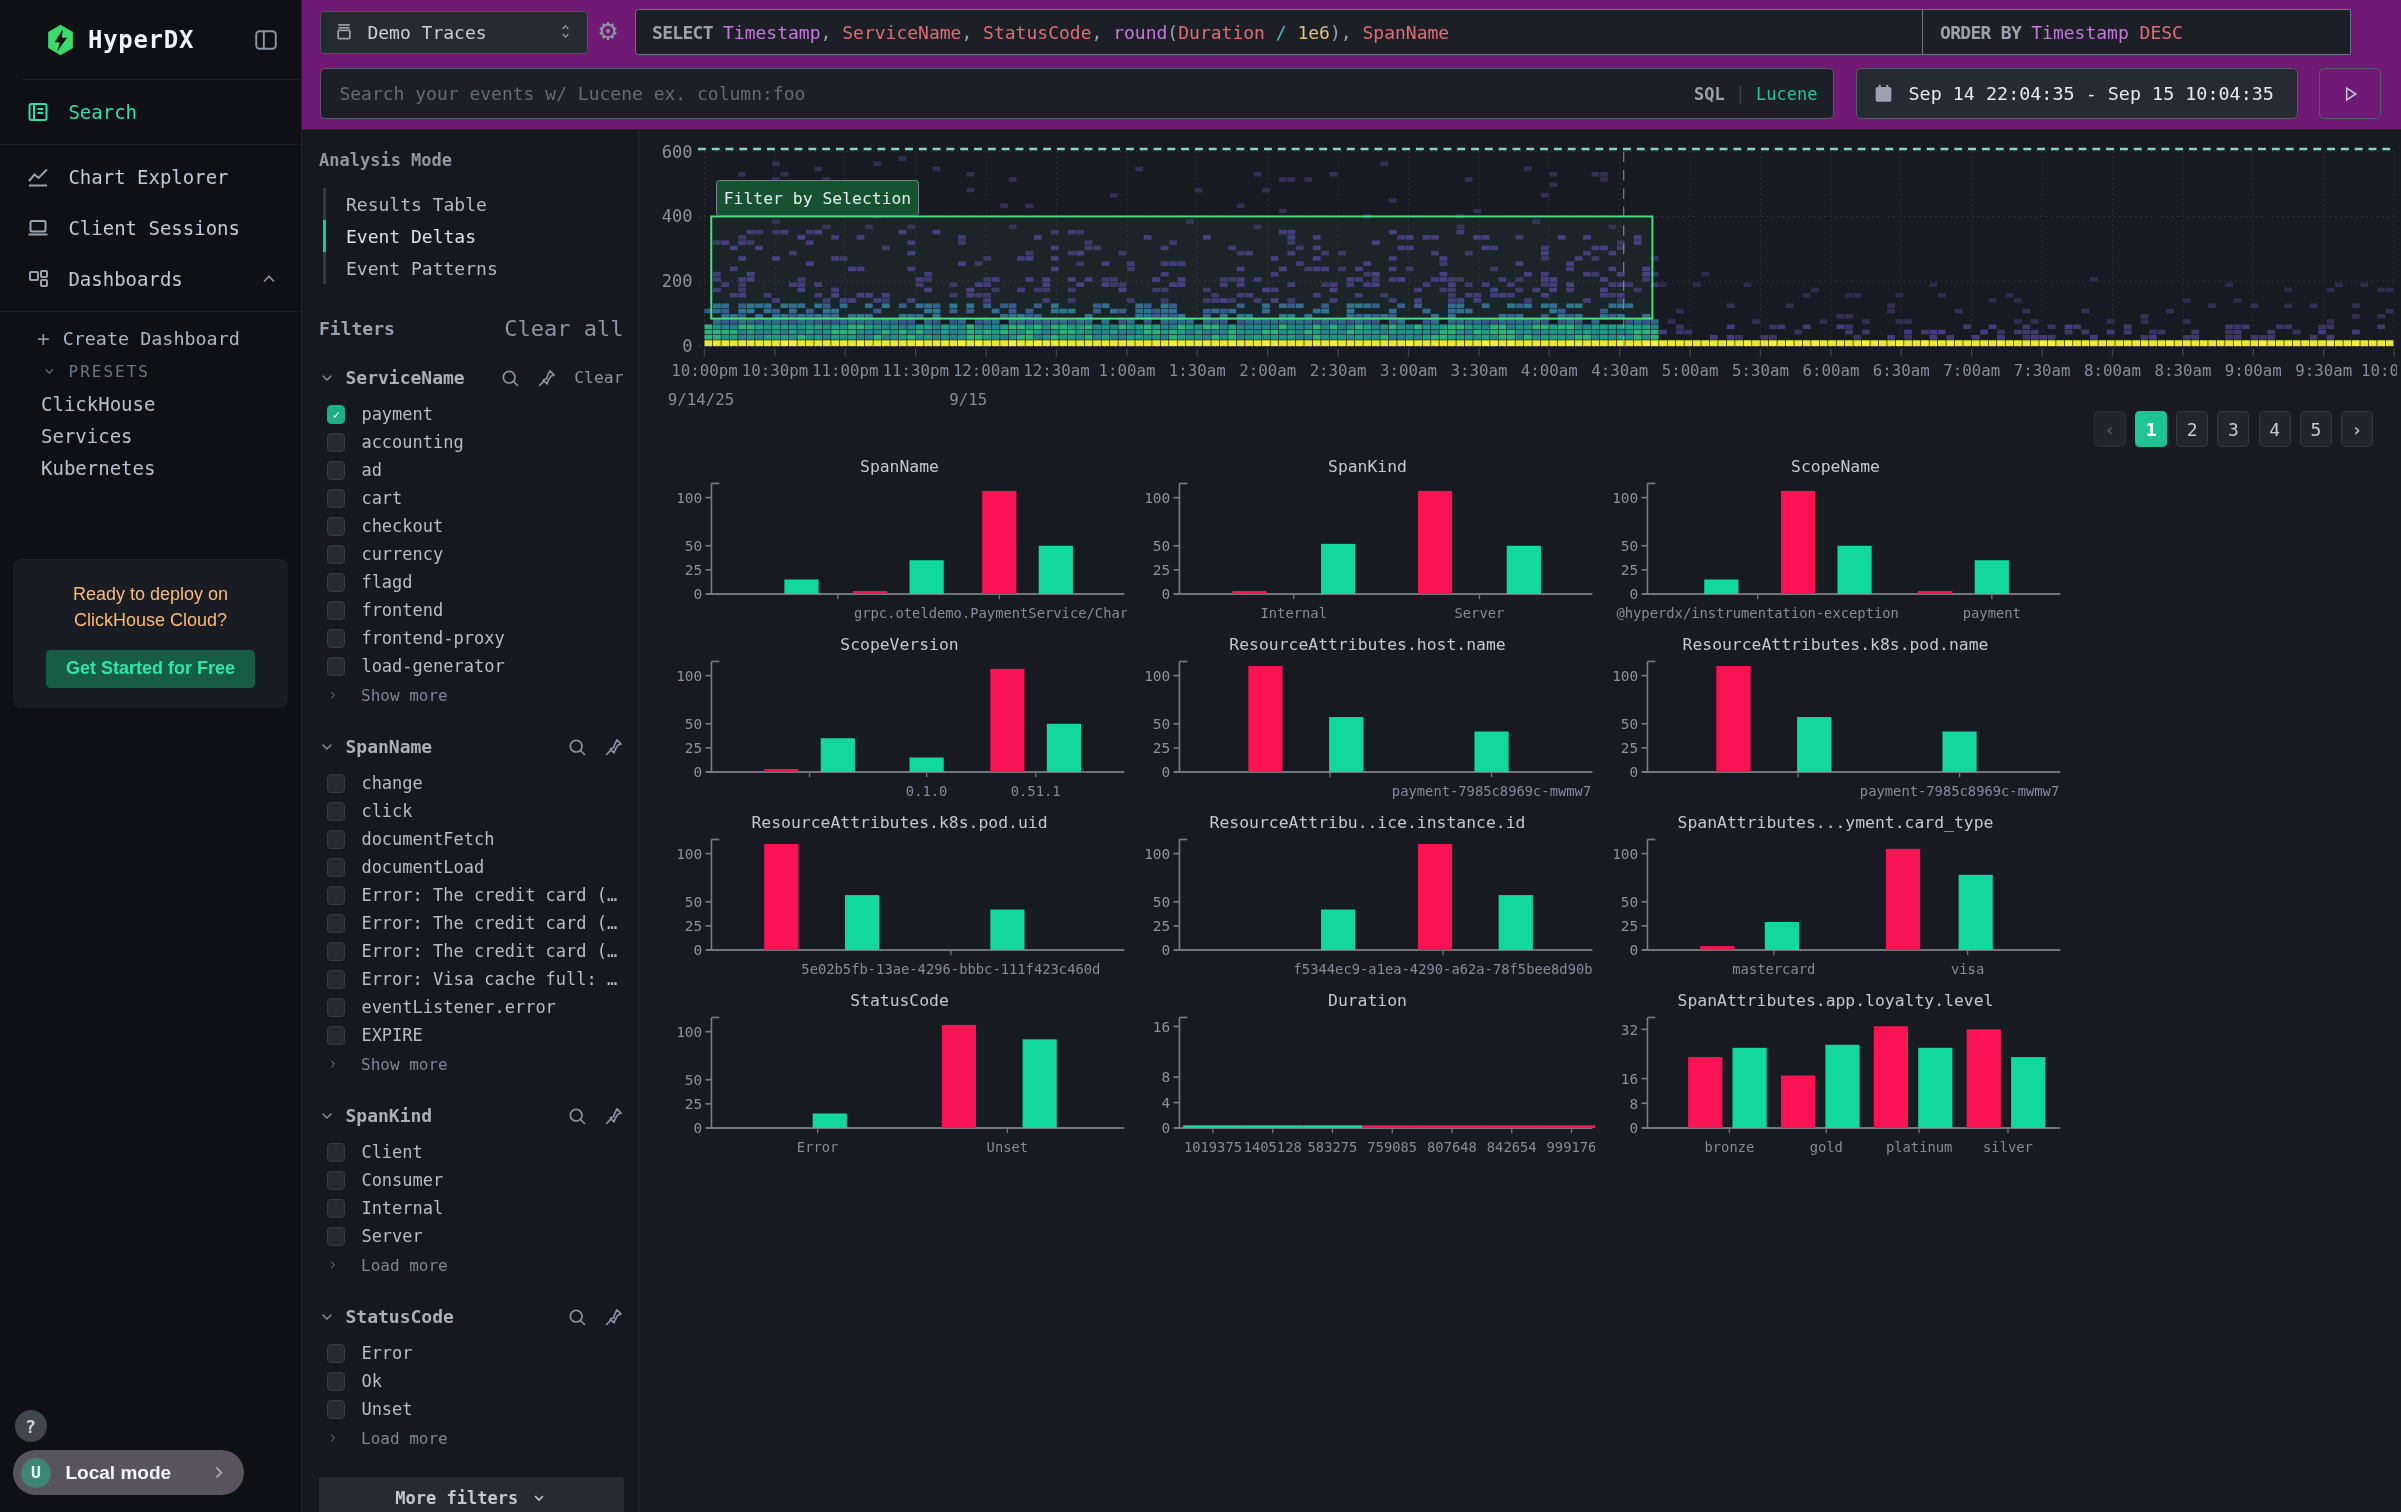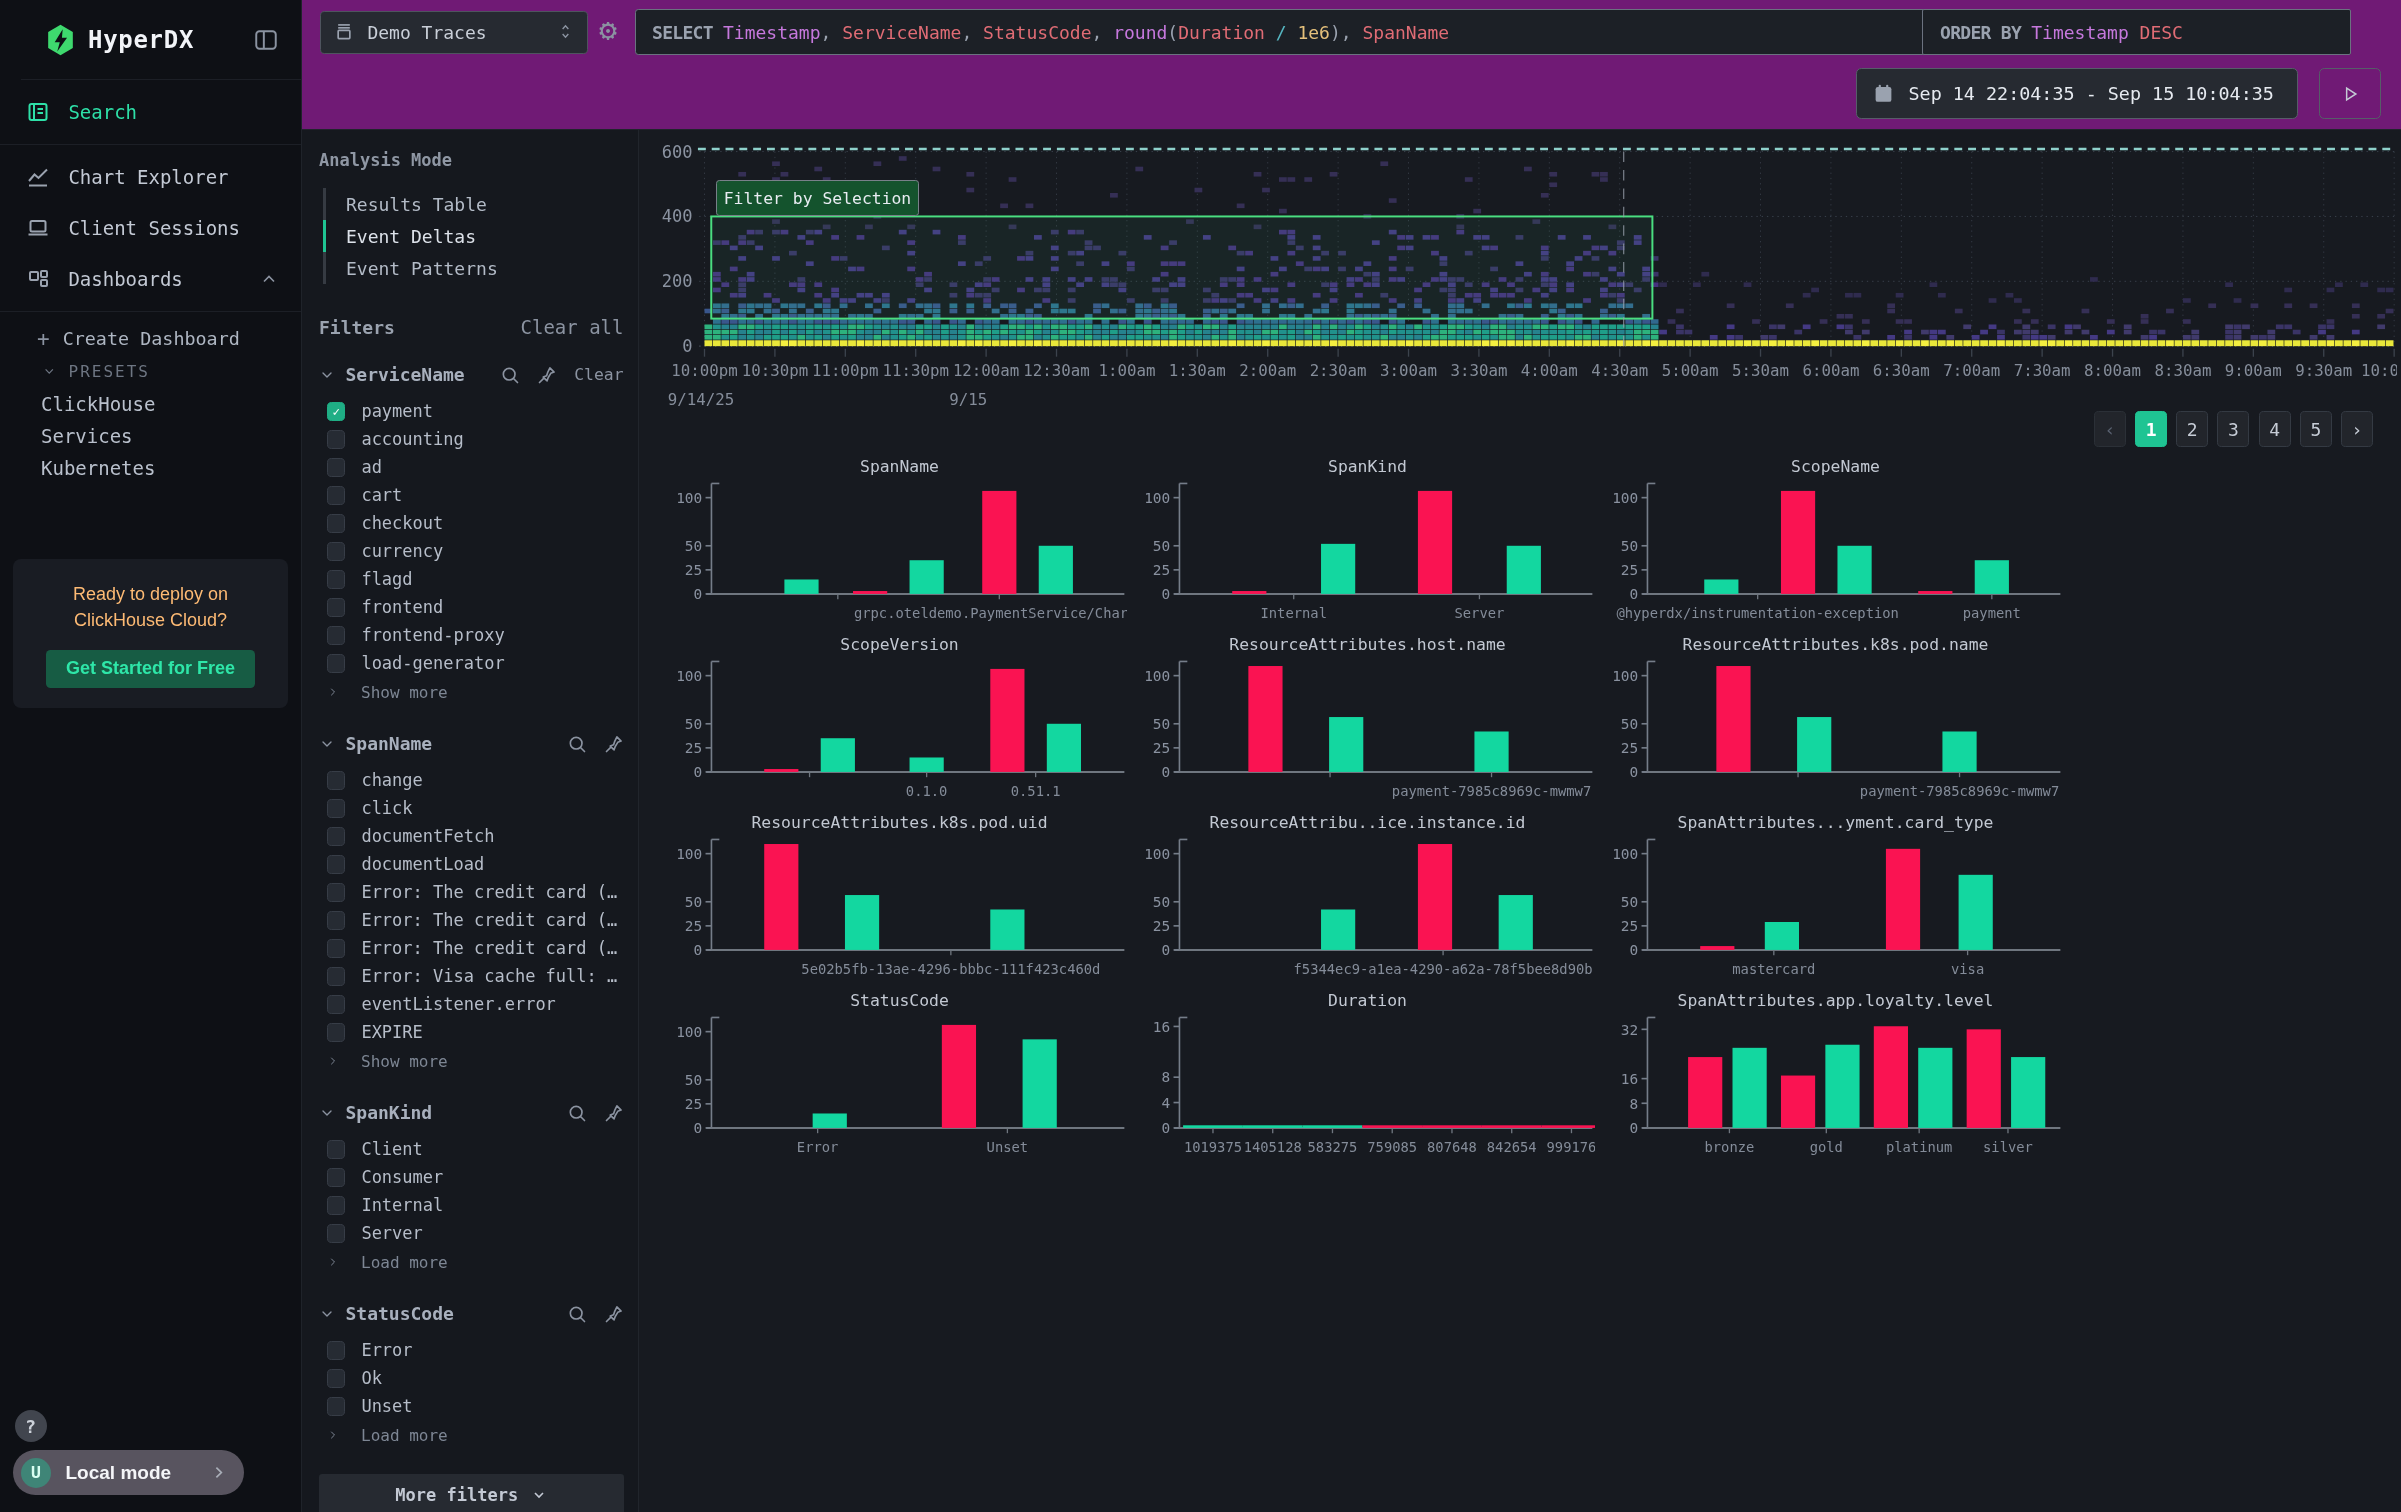--- a/index.html
+++ b/index.html
@@ -73,21 +73,21 @@
 
   
   .panel{position:absolute;left:302px;top:130px;width:337px;height:1382px;background:#15181e;border-right:1.3px solid #21252c;
     padding:20px 14.5px 0 17px;overflow:hidden}
   .am-label{font-size:17px;font-weight:bold;color:#8f97a4}
   .modes{margin:18.4px 0 0 4px}
   .mode{height:32px;display:flex;align-items:center;border-left:3.3px solid #363b43;padding-left:20px;font-size:18px;color:#b3bbc7;cursor:pointer}
   .mode.on{border-color:#1fc493;color:#dde2ea}
   .filters-head{margin-top:32px;display:flex;align-items:center}
   .filters-title{font-size:18px;font-weight:bold;color:#9aa2af}
-  .clear-all{margin-left:auto;font-size:19px;color:#8b93a1;cursor:pointer}
+  .clear-all{margin-left:auto;font-size:22px;color:#8b93a1;cursor:pointer}
   .fgroup{margin-top:26px}
   .ghead{display:flex;align-items:center;gap:10.5px;color:#a8b0bd}
   .gchev{width:16px;height:16px;color:#8b93a1;cursor:pointer}
   .gname{font-size:18px;font-weight:bold;color:#a8b0bd}
   .gicons{margin-left:auto;display:flex;align-items:center;gap:17px;color:#8b93a1}
   .gicons svg{width:20px;height:20px;cursor:pointer}
   .gclear{font-size:16.4px;color:#8b93a1;cursor:pointer}
   .fitems{margin-top:12px}
   .fitem{display:flex;align-items:center;height:28px;gap:16px;padding-left:8px;cursor:pointer}
   .cb{width:18.4px;height:18.4px;border-radius:4.6px;background:#262b33;border:1.3px solid #373d47;flex:0 0 auto;
@@ -239,20 +239,28 @@
   <span class="gear">⚙</span>
 
   <div class="query-box">
     <span class="kw">SELECT </span><span id="query-tokens"><span class="tok-purple">Timestamp</span><span class="tok-fg">, </span><span class="tok-red">ServiceName</span><span class="tok-fg">, </span><span class="tok-red">StatusCode</span><span class="tok-fg">, </span><span class="tok-purple">round</span><span class="tok-fg">(</span><span class="tok-red">Duration</span><span class="tok-fg"> </span><span class="tok-cyan">/</span><span class="tok-fg"> </span><span class="tok-orange">1e6</span><span class="tok-fg">)</span><span class="tok-fg">, </span><span class="tok-red">SpanName</span></span>
   </div>
 
   <div class="order-box">
     <span class="kw">ORDER BY </span><span class="tok-purple">Timestamp </span><span class="tok-red">DESC</span>
   </div>
 
+  <div class="search-box">
+    <input type="text" placeholder="Search your events w/ Lucene ex. column:foo" style="">
+    <span class="lang">
+      <span class="sql">SQL</span>
+      <span class="div">|</span>
+      <span class="lucene">Lucene</span>
+    </span>
+  </div>
 
   <div class="date-box">
     <span class="cal">
       <svg viewBox="0 0 24 24">
           <rect x="3" y="4.5" width="18" height="17" rx="2.5" fill="#9aa2af"></rect>
           <rect x="6.5" y="2" width="2.5" height="4.5" rx="1.2" fill="#9aa2af"></rect>
           <rect x="15" y="2" width="2.5" height="4.5" rx="1.2" fill="#9aa2af"></rect>
         </svg>
     </span>
     <span class="date-text">Sep 14 22:04:35 - Sep 15 10:04:35</span>

